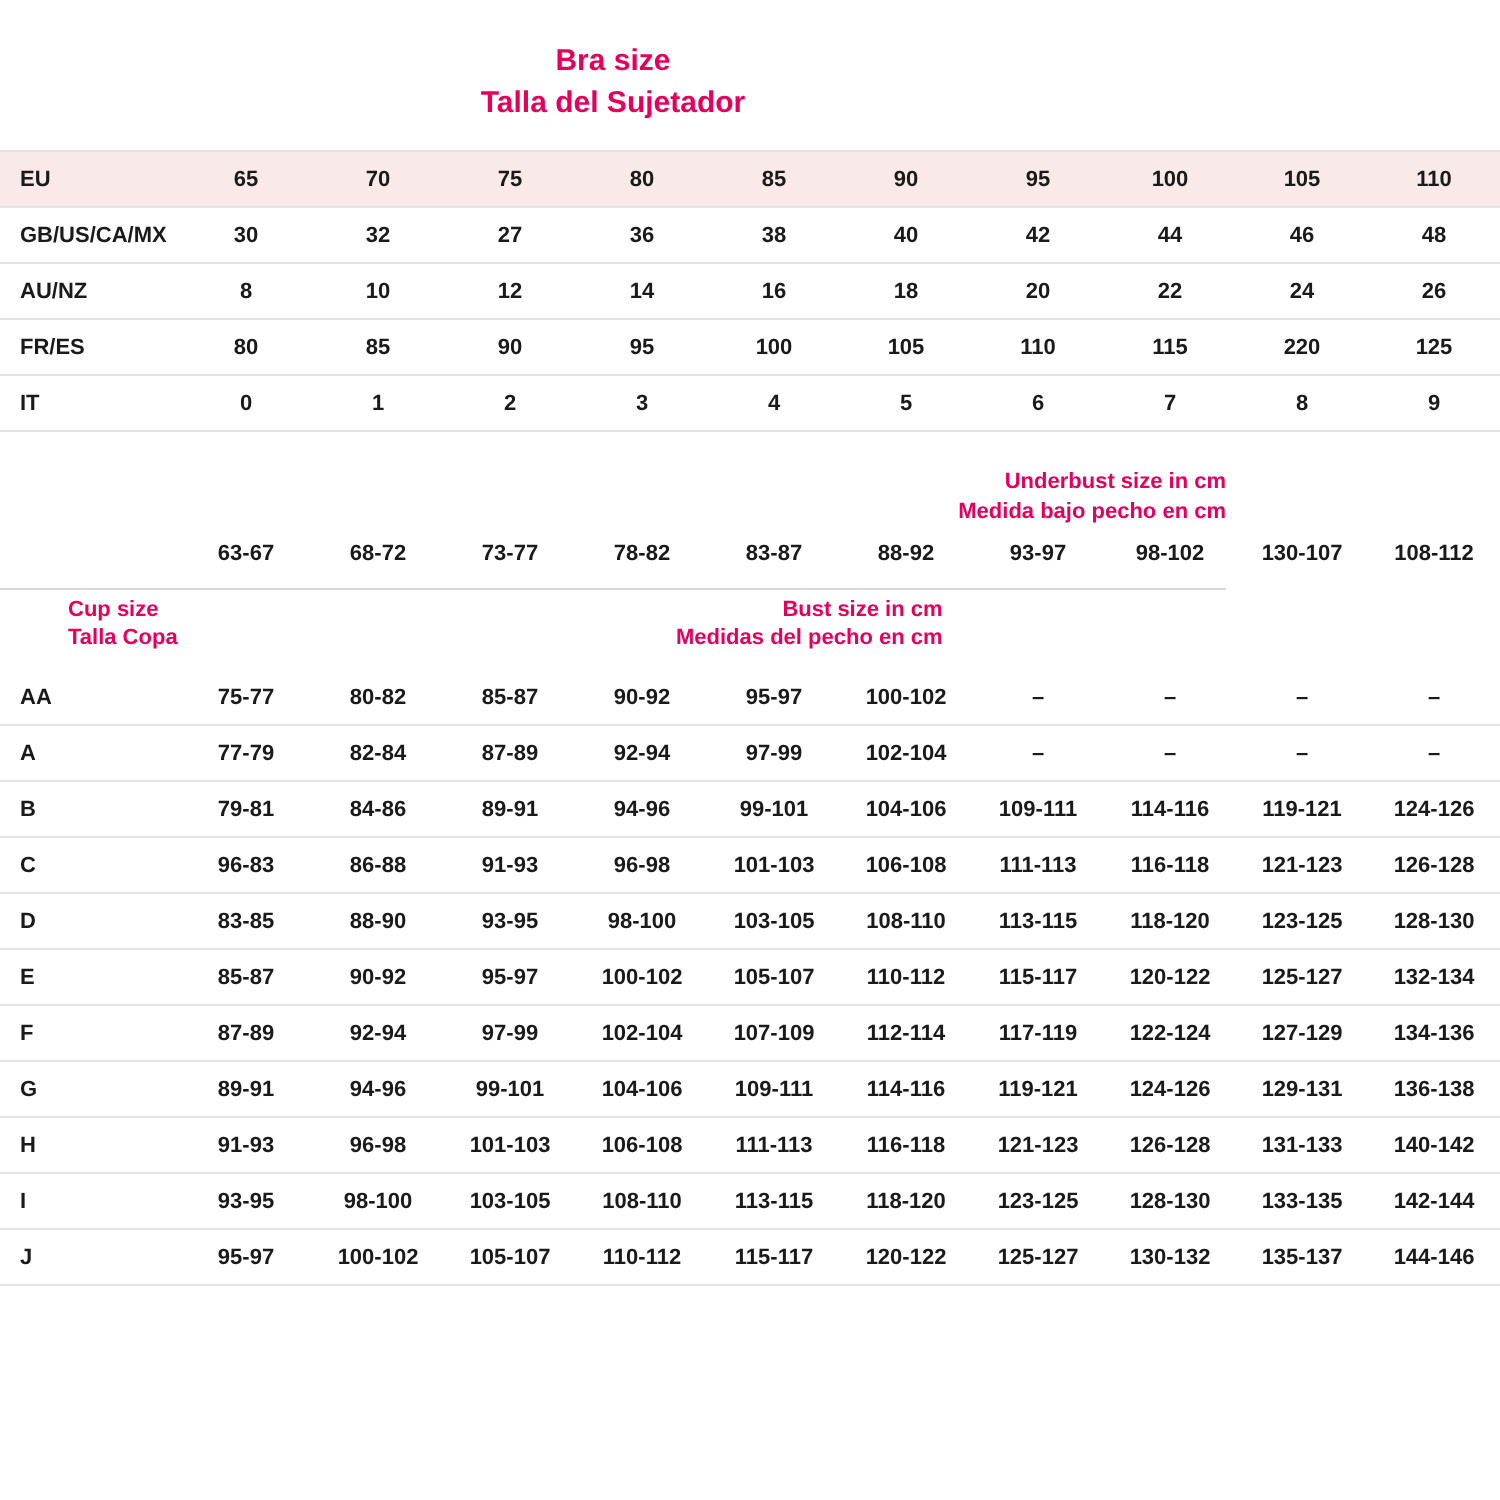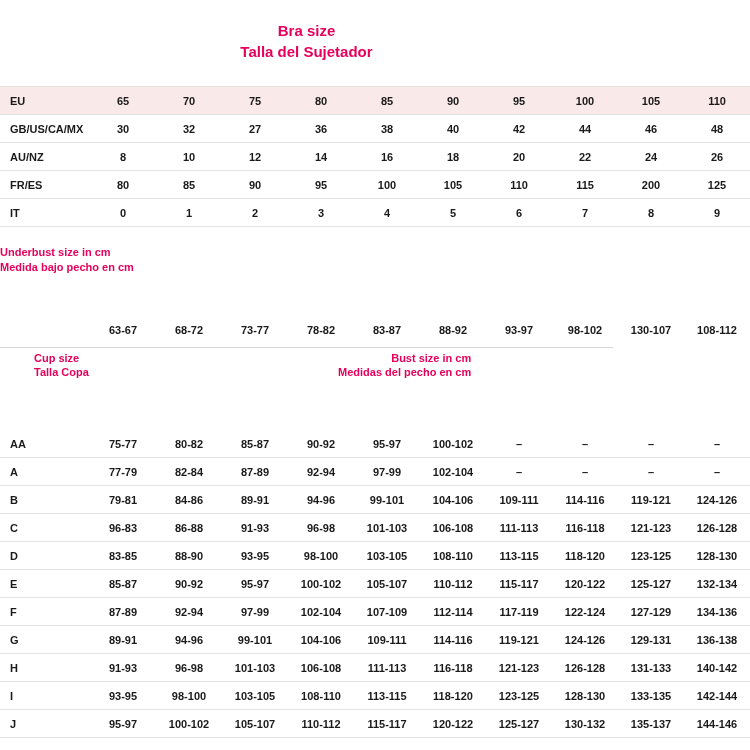--- a/index.html
+++ b/index.html
@@ -26,54 +26,53 @@
     color: #e6005c;
     font-size: 15px;
     font-weight: bold;
     line-height: 21px;
     padding-top: 20px;
   }
   table {
     border-collapse: collapse;
     width: 750px;
     table-layout: fixed;
-    margin-top: 42px;
   }
   td, th {
     text-align: center;
     font-size: 11px;
     font-weight: bold;
     padding: 0;
     height: 27px;
     vertical-align: middle;
     color: #1a1a1a;
   }
   
   .size-table {
-    margin-top: 24px;
+    margin-top: 13px;
   }
   .size-table tr {
     border-bottom: 1px solid #e3e3e3;
   }
   .size-table tr.head {
     background: #fae9e9;
     border-bottom: 1px solid #e3e3e3;
     border-top: 1px solid #e3e3e3;
   }
   .lbl {
     text-align: left;
     padding-left: 10px;
     width: 80px;
   }
   .underbust-label {
     color: #e6005c;
     font-size: 11px;
     font-weight: bold;
     line-height: 15px;
-    text-align: left;
+    text-align: right;
     padding-top: 18px;
   }
   .underbust-row td {
     height: 26px;
     padding-bottom: 4px;
   }
   .rule {
     border: 0;
     border-top: 1px solid #d8d8d8;
     margin: 0;
@@ -168,21 +167,21 @@
       <tr>
         <td class="lbl">FR/ES</td>
         <td>80</td>
         <td>85</td>
         <td>90</td>
         <td>95</td>
         <td>100</td>
         <td>105</td>
         <td>110</td>
         <td>115</td>
-        <td>200</td>
+        <td>220</td>
         <td>125</td>
       </tr>
       <tr>
         <td class="lbl">IT</td>
         <td>0</td>
         <td>1</td>
         <td>2</td>
         <td>3</td>
         <td>4</td>
         <td>5</td>

